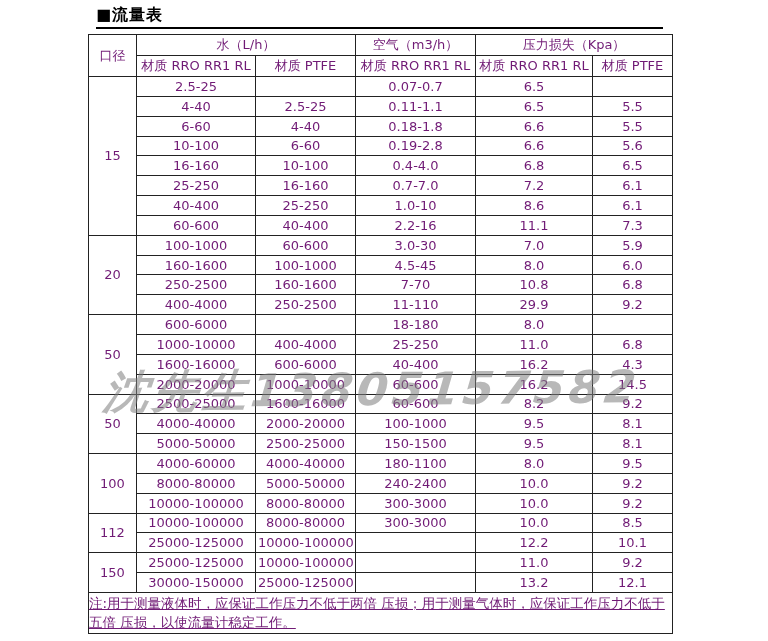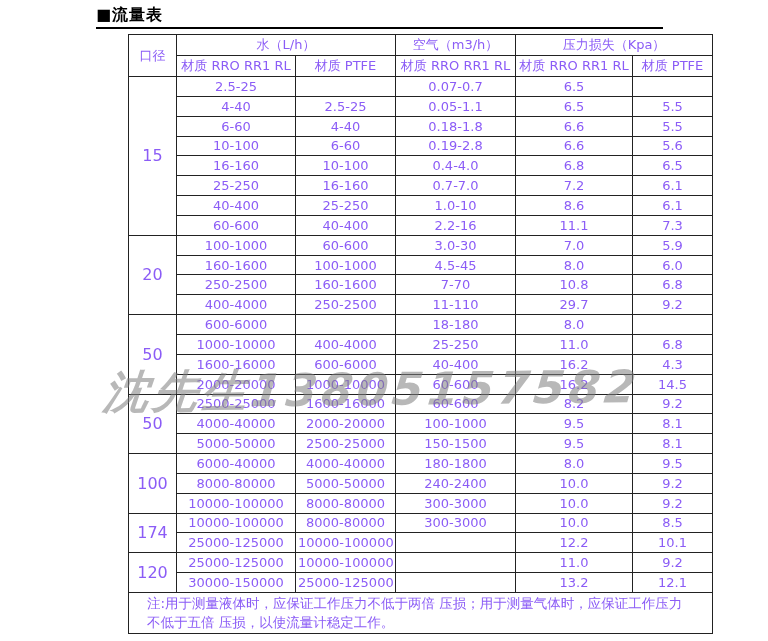--- a/index.html
+++ b/index.html
@@ -34,44 +34,44 @@
     background: #000;
   }
   table.flow-table {
     position: absolute;
     left: 88px;
     top: 34px;
     width: 584px;
     border-collapse: collapse;
     table-layout: fixed;
     font-size: 13px;
-    color: #8b5cf6;
-    margin-left: 40px;
+    color: #701a75;
   }
   table.flow-table th,
   table.flow-table td {
     border: 1px solid #222;
     text-align: center;
     vertical-align: middle;
     padding: 0 2px;
     overflow: hidden;
     white-space: nowrap;
     font-weight: normal;
   }
   table.flow-table thead tr { height: 21px; }
   table.flow-table tbody tr { height: 19.85px; }
-  table.flow-table td.caliber { font-size: 16px; }
+  table.flow-table td.caliber { font-size: 13px; }
   table.flow-table tfoot td.note-cell {
     text-align: left;
     white-space: normal;
     font-size: 13.5px;
     line-height: 19px;
-    padding: 1px 18px;
+    padding: 1px 0;
     height: 36px;
     vertical-align: middle;
+    text-decoration: underline;
   }
   .watermark {
     position: absolute;
     left: 104px;
     top: 360px;
     font-size: 45px;
     font-weight: bold;
     font-style: italic;
     letter-spacing: 4px;
     color: rgba(125, 125, 125, 0.55);
@@ -118,21 +118,21 @@
           <td rowspan="8" class="caliber">15</td>
           <td>2.5-25</td>
           <td></td>
           <td>0.07-0.7</td>
           <td>6.5</td>
           <td></td>
         </tr>
         <tr>
           <td>4-40</td>
           <td>2.5-25</td>
-          <td>0.05-1.1</td>
+          <td>0.11-1.1</td>
           <td>6.5</td>
           <td>5.5</td>
         </tr>
         <tr>
           <td>6-60</td>
           <td>4-40</td>
           <td>0.18-1.8</td>
           <td>6.6</td>
           <td>5.5</td>
         </tr>
@@ -190,21 +190,21 @@
           <td>250-2500</td>
           <td>160-1600</td>
           <td>7-70</td>
           <td>10.8</td>
           <td>6.8</td>
         </tr>
         <tr>
           <td>400-4000</td>
           <td>250-2500</td>
           <td>11-110</td>
-          <td>29.7</td>
+          <td>29.9</td>
           <td>9.2</td>
         </tr>
         <tr>
           <td rowspan="4" class="caliber">50</td>
           <td>600-6000</td>
           <td></td>
           <td>18-180</td>
           <td>8.0</td>
           <td></td>
         </tr>
@@ -246,57 +246,57 @@
         </tr>
         <tr>
           <td>5000-50000</td>
           <td>2500-25000</td>
           <td>150-1500</td>
           <td>9.5</td>
           <td>8.1</td>
         </tr>
         <tr>
           <td rowspan="3" class="caliber">100</td>
-          <td>6000-40000</td>
+          <td>4000-60000</td>
           <td>4000-40000</td>
-          <td>180-1800</td>
+          <td>180-1100</td>
           <td>8.0</td>
           <td>9.5</td>
         </tr>
         <tr>
           <td>8000-80000</td>
           <td>5000-50000</td>
           <td>240-2400</td>
           <td>10.0</td>
           <td>9.2</td>
         </tr>
         <tr>
           <td>10000-100000</td>
           <td>8000-80000</td>
           <td>300-3000</td>
           <td>10.0</td>
           <td>9.2</td>
         </tr>
         <tr>
-          <td rowspan="2" class="caliber">174</td>
+          <td rowspan="2" class="caliber">112</td>
           <td>10000-100000</td>
           <td>8000-80000</td>
           <td>300-3000</td>
           <td>10.0</td>
           <td>8.5</td>
         </tr>
         <tr>
           <td>25000-125000</td>
           <td>10000-100000</td>
           <td></td>
           <td>12.2</td>
           <td>10.1</td>
         </tr>
         <tr>
-          <td rowspan="2" class="caliber">120</td>
+          <td rowspan="2" class="caliber">150</td>
           <td>25000-125000</td>
           <td>10000-100000</td>
           <td></td>
           <td>11.0</td>
           <td>9.2</td>
         </tr>
         <tr>
           <td>30000-150000</td>
           <td>25000-125000</td>
           <td></td>

